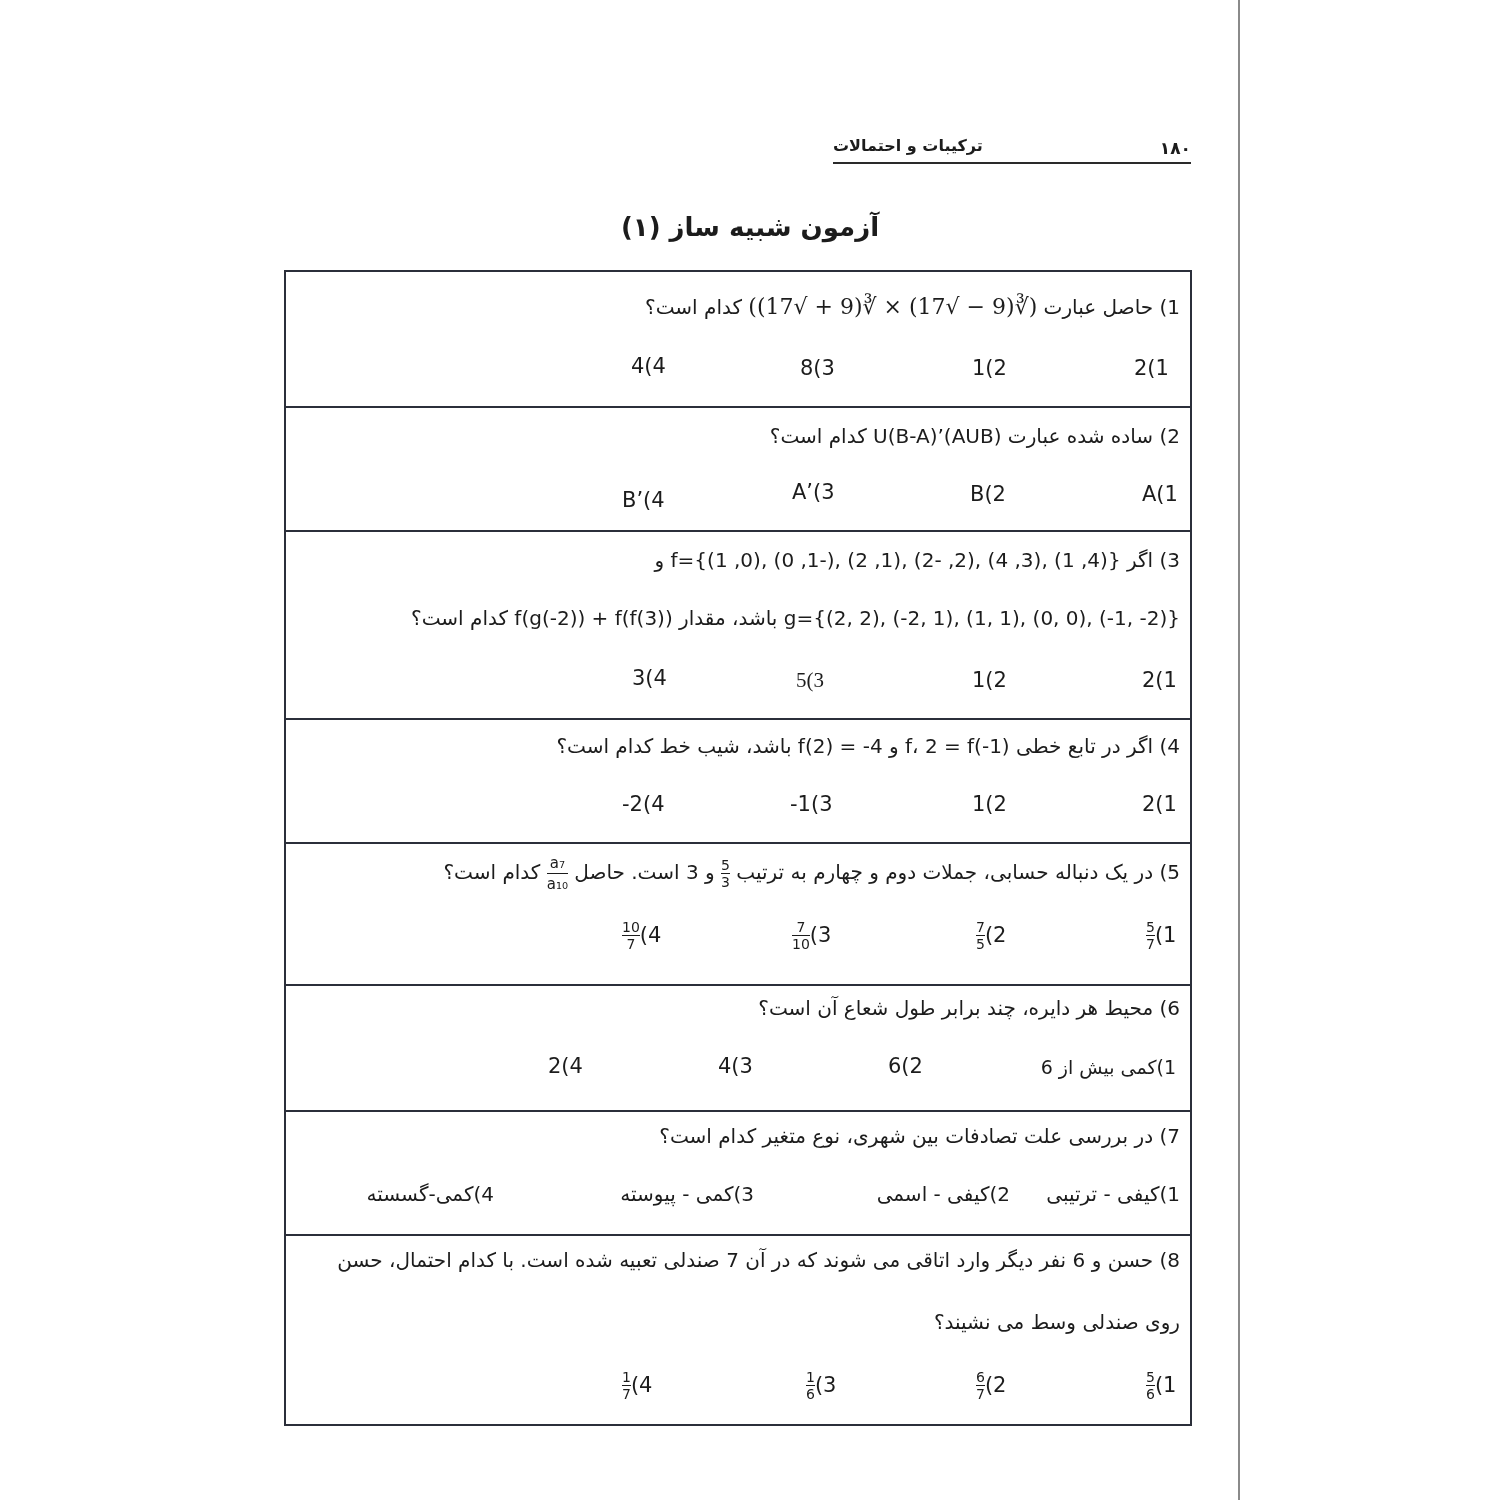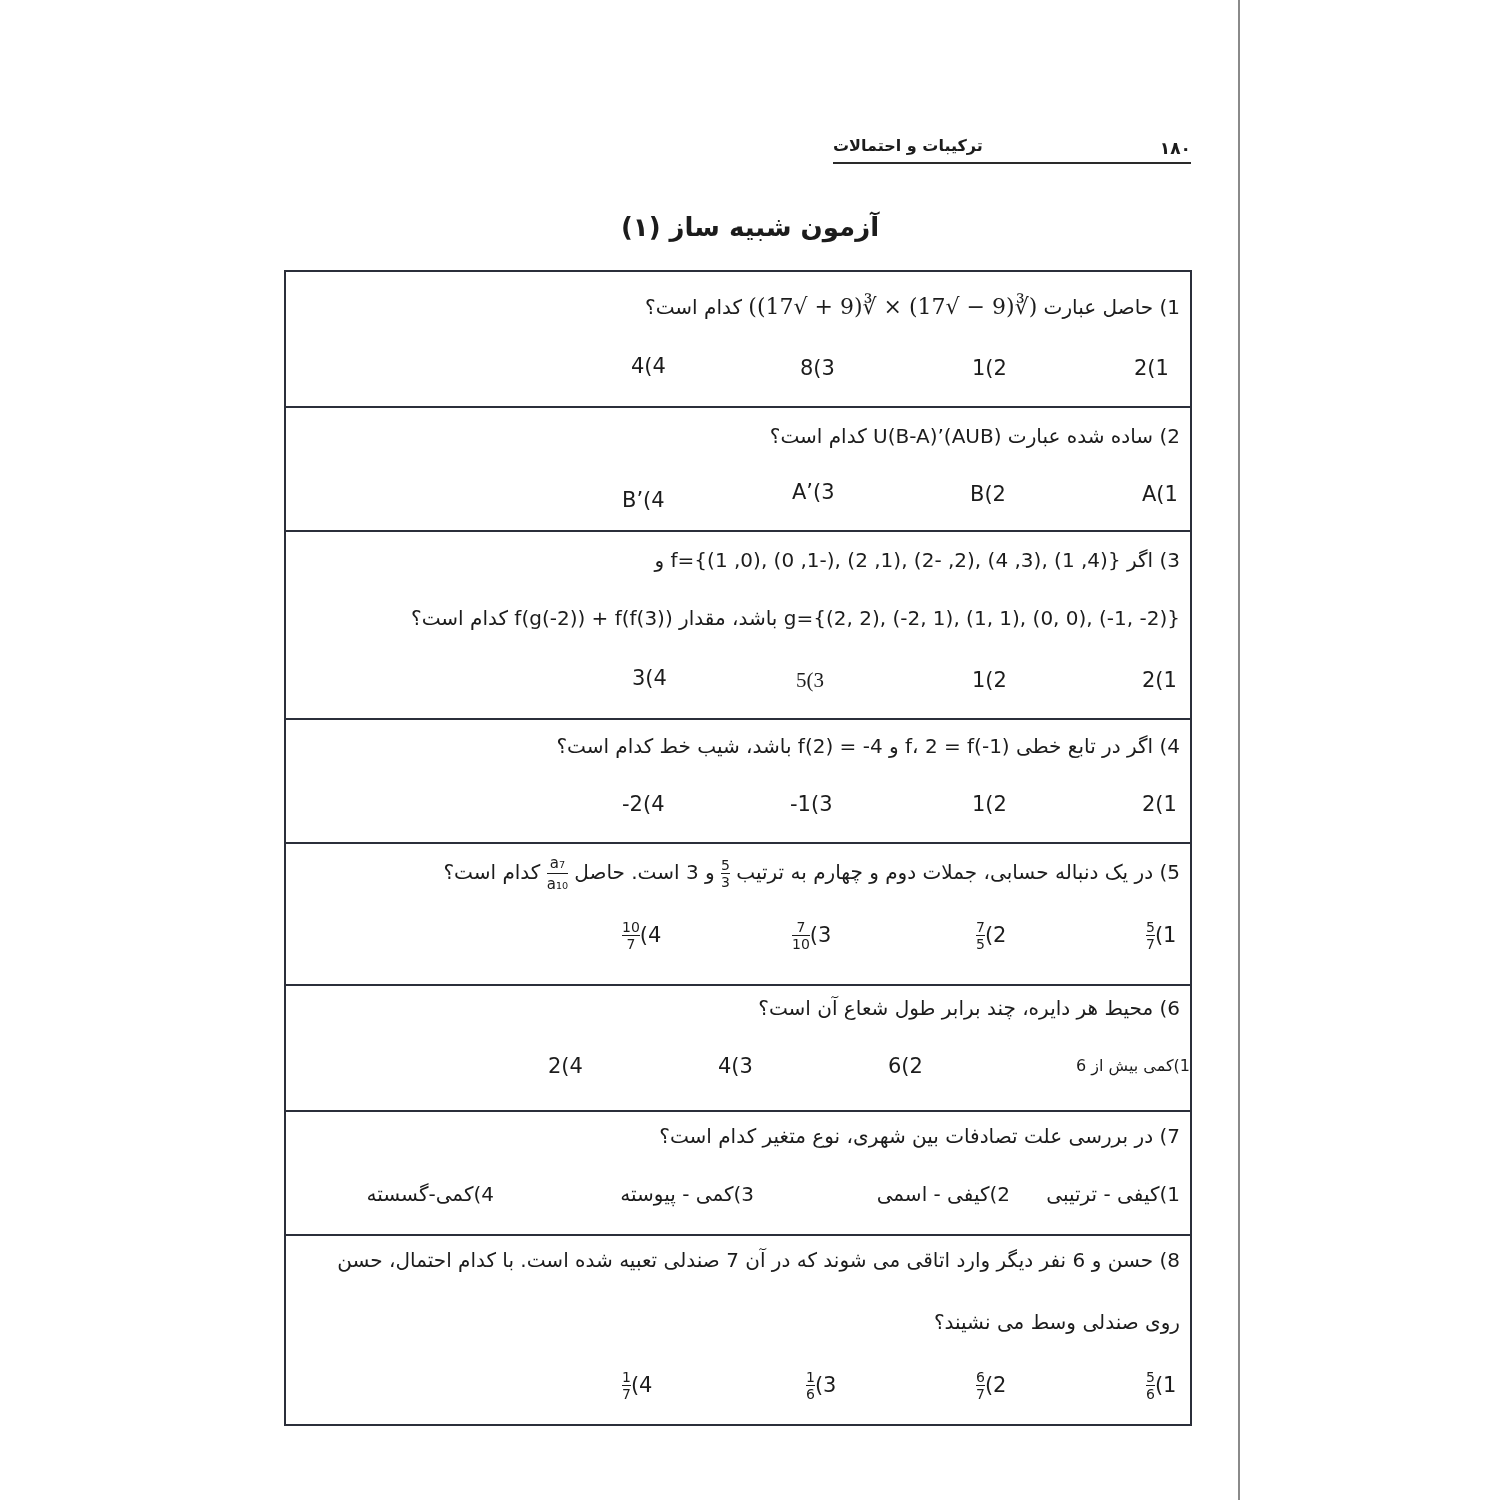--- a/index.html
+++ b/index.html
@@ -117,21 +117,21 @@
           <span>10</span>
           <span class="bar"></span>
           <span>7</span>
         </span><span>(4</span></span>
   </div>
 
   <div class="q" style="top:712px;height:126px;">
     <div class="stem" style="top:12px;">
       <span>6)</span> <span>محیط هر دایره، چند برابر طول شعاع آن است؟</span>
     </div>
-    <span class="opt" style="right:0;top:72px;direction:rtl;font-size:16px;">1)کمی بیش از 6</span>
+    <span class="opt" style="right:14px;top:72px;direction:rtl;font-size:19px;">1)کمی بیش از 6</span>
     <span class="opt" style="left:602px;top:70px;">6(2</span>
     <span class="opt" style="left:432px;top:70px;">4(3</span>
     <span class="opt" style="left:262px;top:70px;">2(4</span>
   </div>
 
   <div class="q" style="top:838px;height:124px;">
     <div class="stem" style="top:14px;margin-left:14px;">
       <span>7)</span> <span>در بررسی علت تصادفات بین شهری، نوع متغیر کدام است؟</span>
     </div>
     <span class="opt" style="right:10px;top:72px;direction:rtl;font-size:20px;">1)کیفی - ترتیبی</span>

